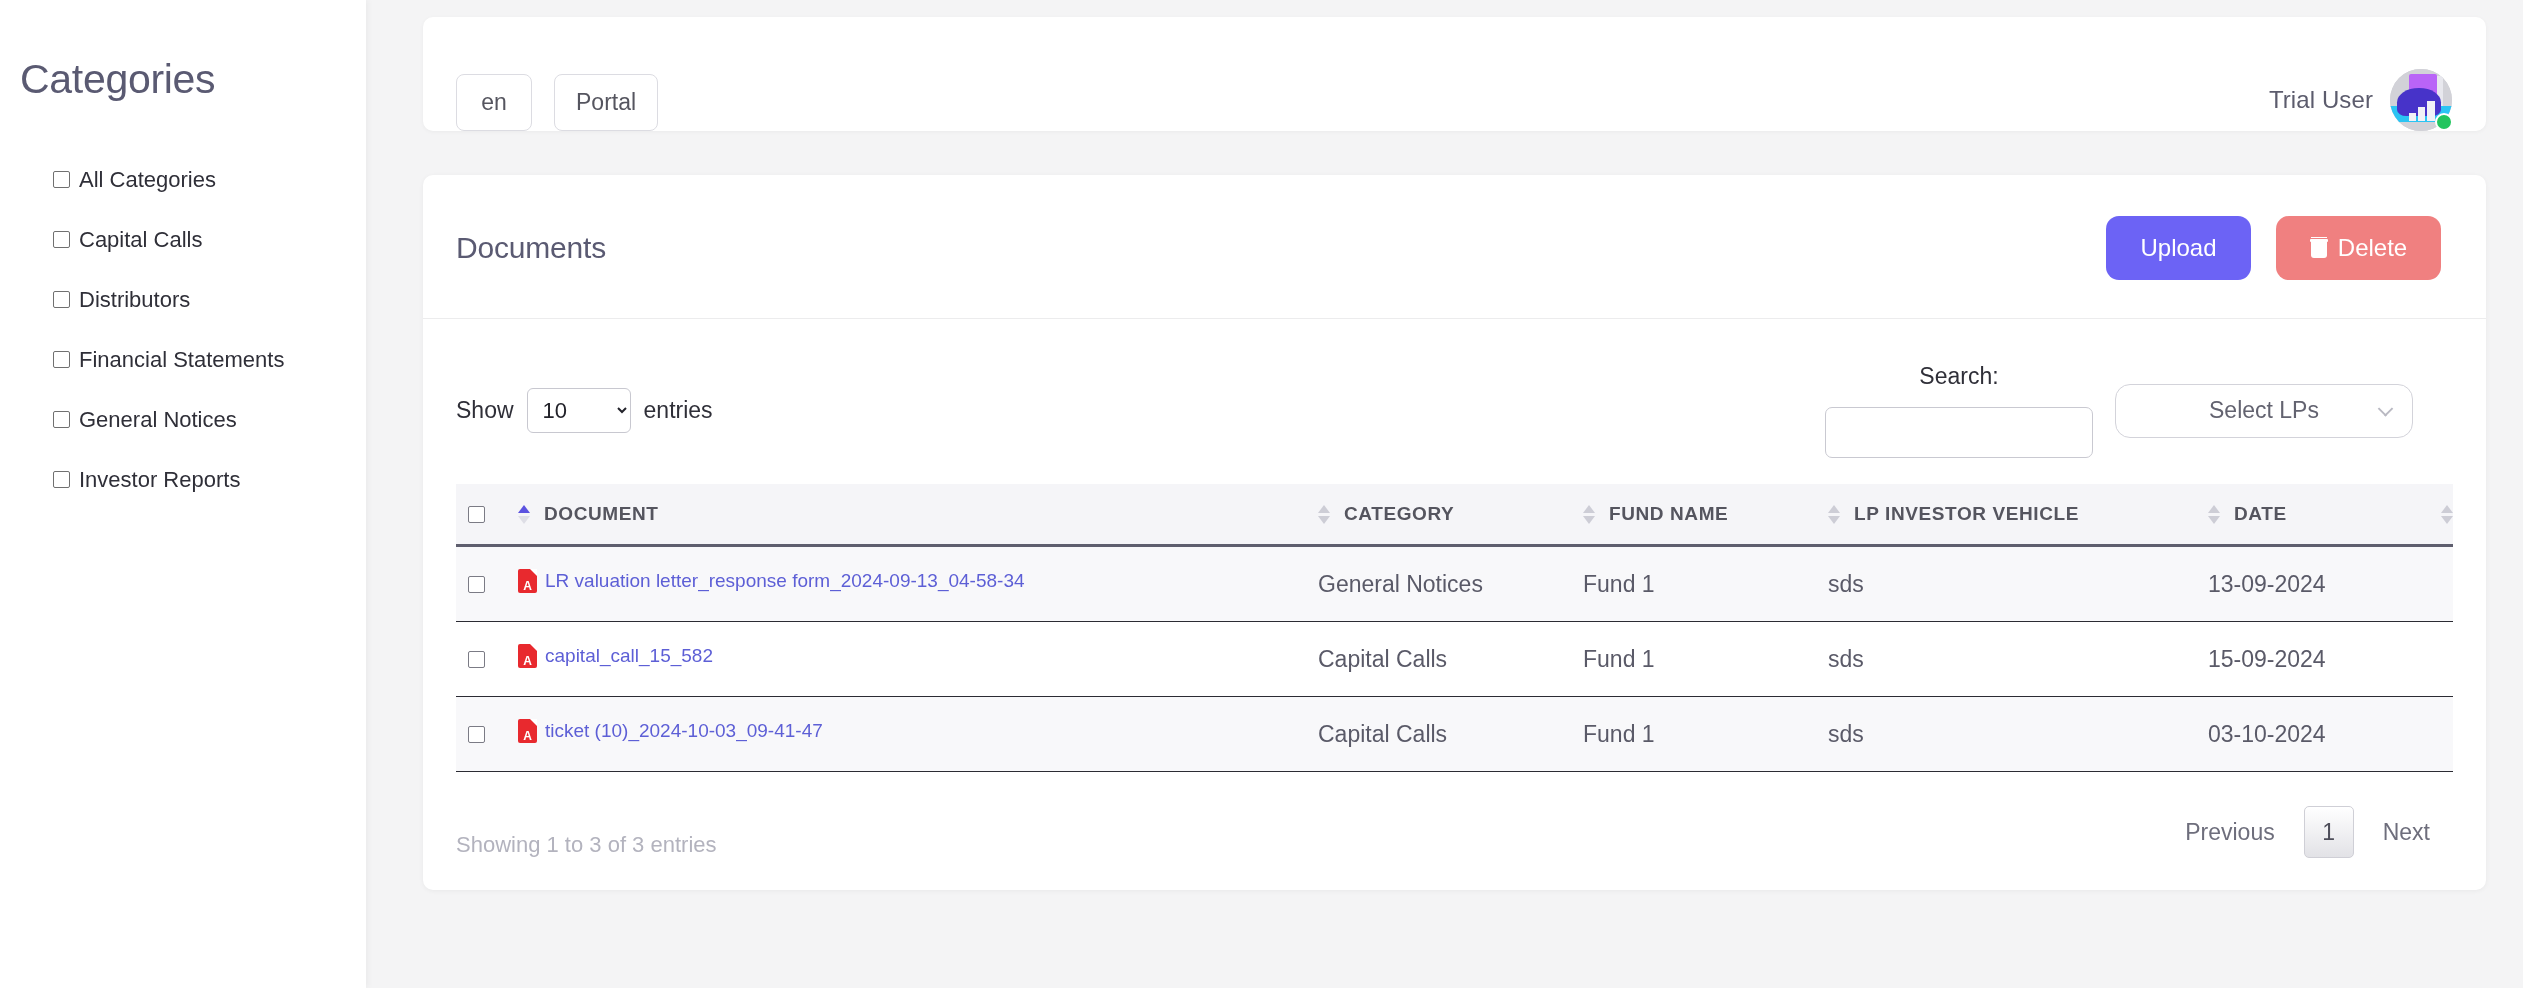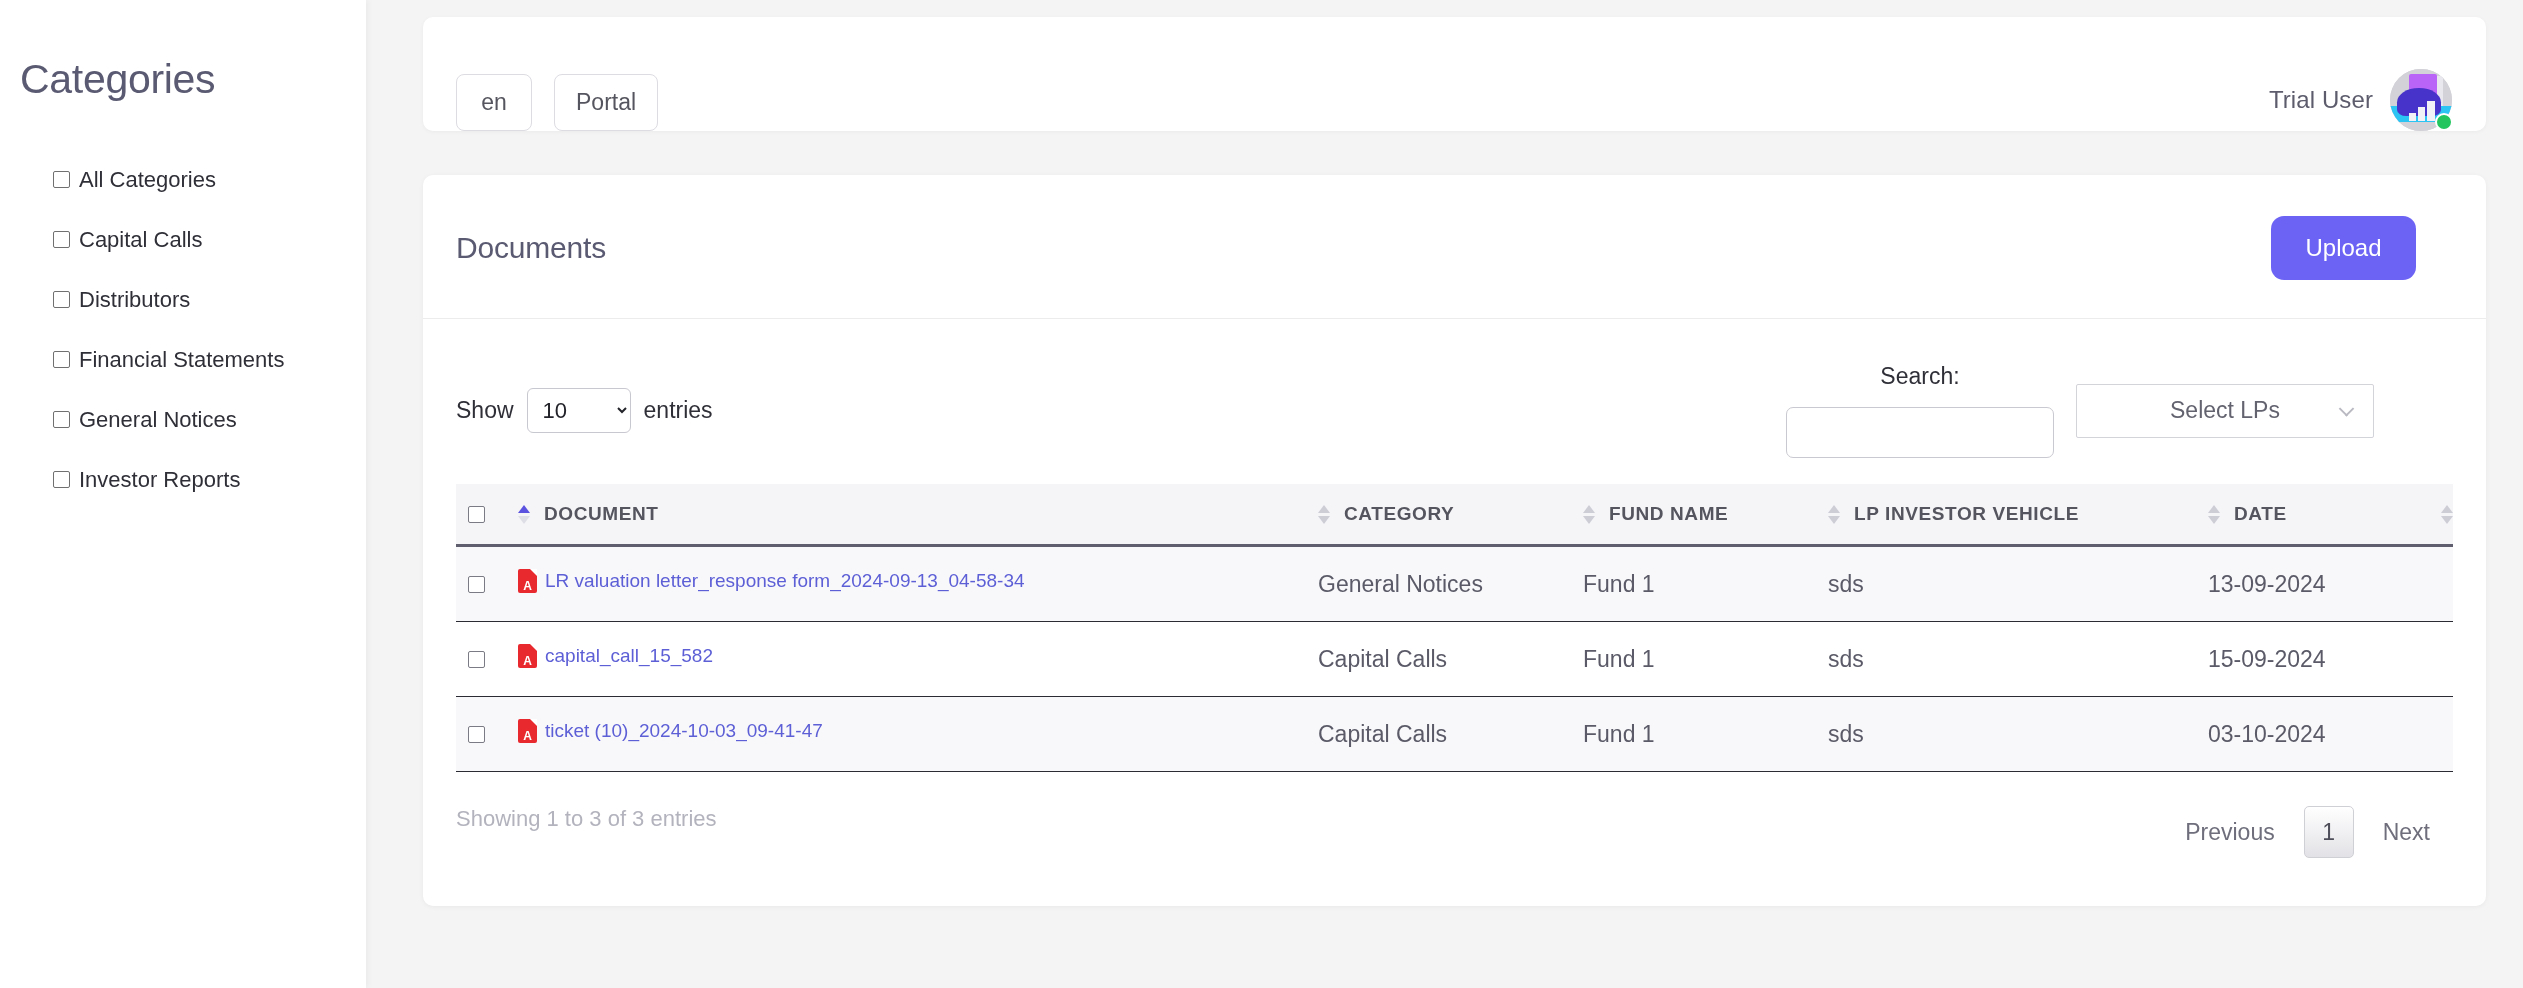--- a/index.html
+++ b/index.html
@@ -323,28 +323,28 @@
     font-family: "Liberation Sans", sans-serif;
     padding: 0 12px;
     outline: none;
     color: #22222a;
   }
 
   .lp-select {
     width: 298px;
     height: 54px;
     border: 1px solid #d3d3da;
-    border-radius: 2px;
+    border-radius: 15px;
     background: #fff;
     display: flex;
     align-items: center;
     justify-content: center;
     position: relative;
     cursor: pointer;
-    margin-right: 79px;
+    margin-right: 40px;
   }
   .lp-select-text {
     font-size: 23px;
     color: #636370;
   }
   .chev {
     position: absolute;
     right: 21px;
     top: 50%;
     width: 11px; height: 11px;
@@ -458,22 +458,22 @@
     font-size: 12px;
     line-height: 12px;
     color: #ffffff;
     font-weight: 700;
     font-family: "Liberation Sans", sans-serif;
   }
 
   
   .tbl-footer {
     display: flex;
-    align-items: flex-start;
-    padding: 34px 0 48px 0;
+    align-items: flex-end;
+    padding: 34px 0 32px 0;
   }
   .info-text {
     font-size: 22px;
     color: #b3b3be;
   }
   .footer-spacer { flex: 1; }
   .pager {
     display: flex;
     align-items: center;
     gap: 0px;
@@ -579,20 +579,24 @@
       </div>
     </div>
 
     <section class="doc-card">
 
       <div class="doc-head">
         <h2 class="doc-title">Documents</h2>
         <div class="doc-head-spacer"></div>
         <button class="btn btn-upload">
           <span>Upload</span>
+        </button>
+        <button class="btn btn-delete">
+          <span class="trash-ico"></span>
+          <span>Delete</span>
         </button>
       </div>
 
       <div class="doc-body">
 
         <div class="tbl-toolbar">
           <div class="show-entries">
             <span>Show</span>
             <select class="len-select">
               <option>10</option>

